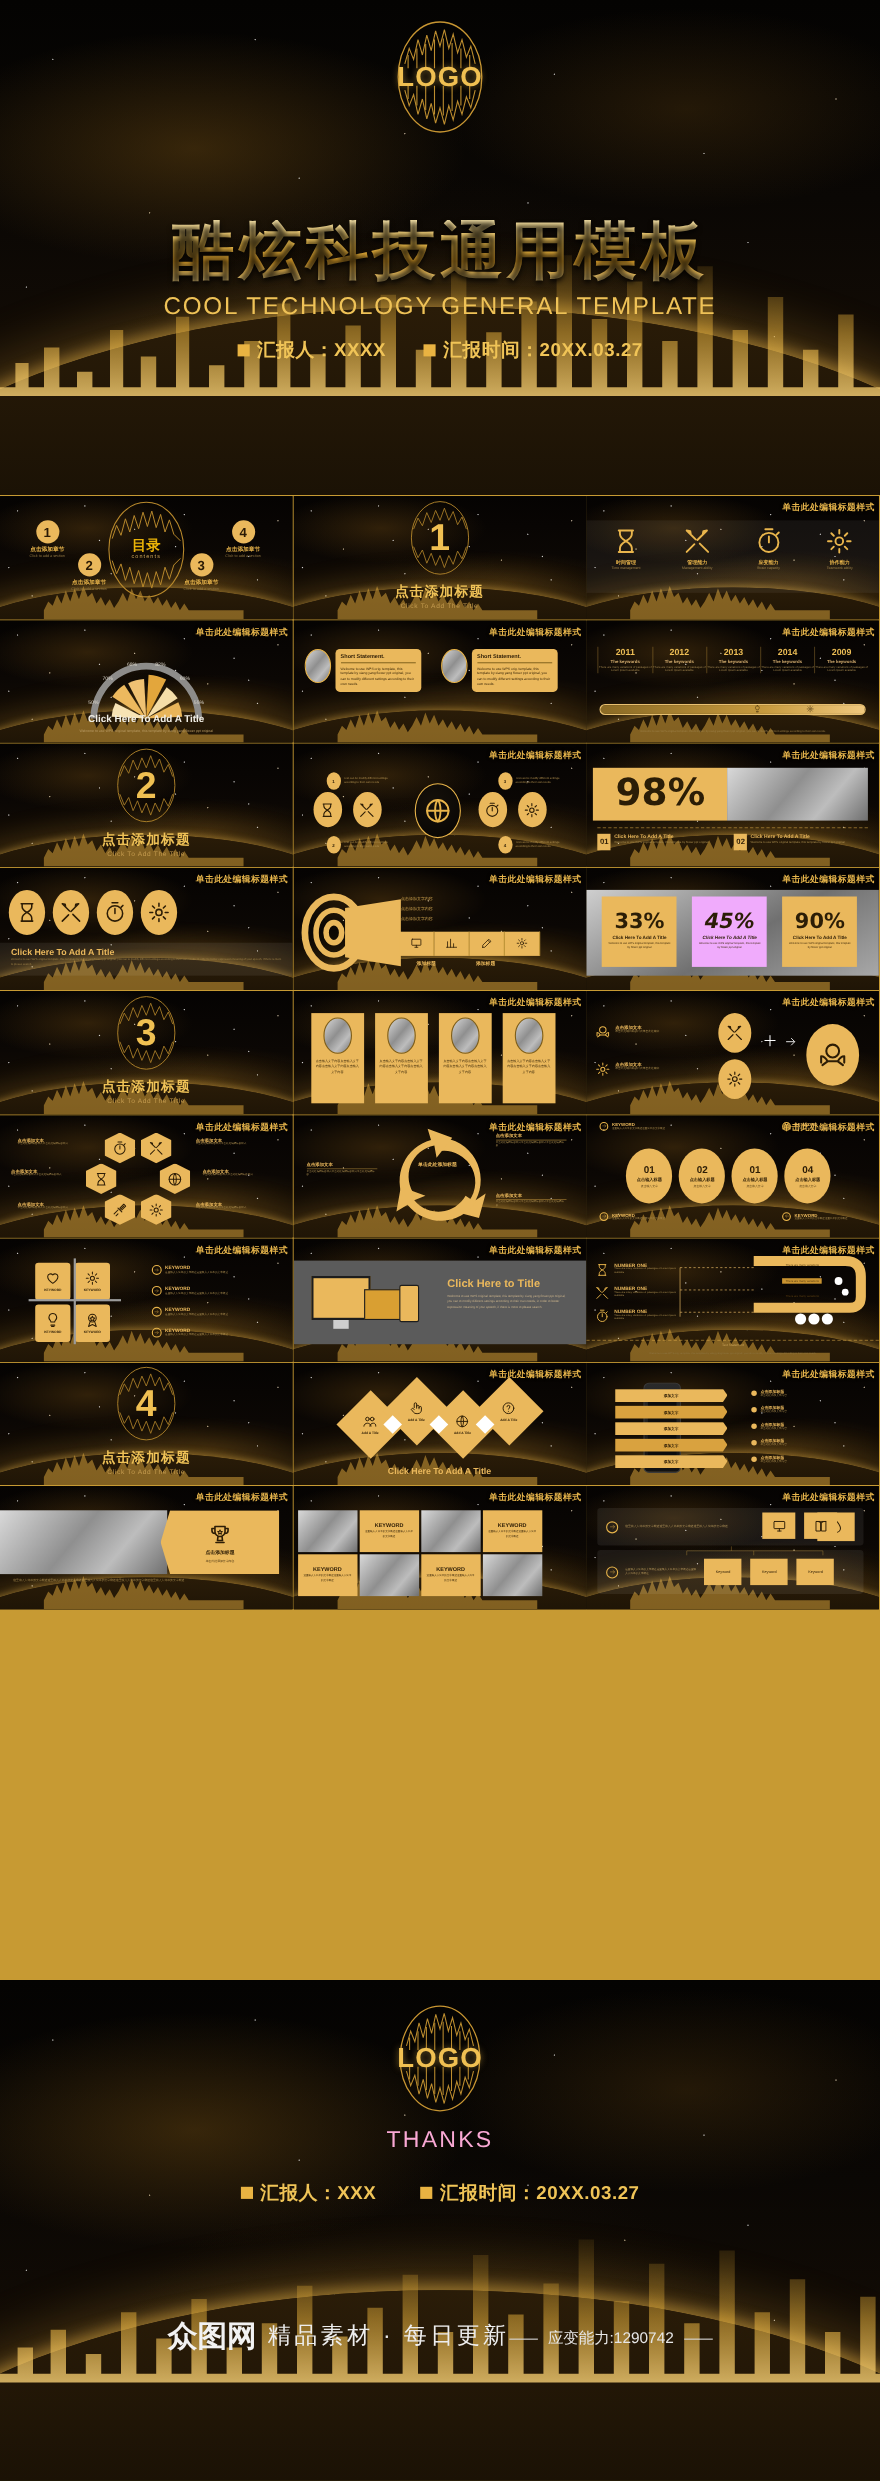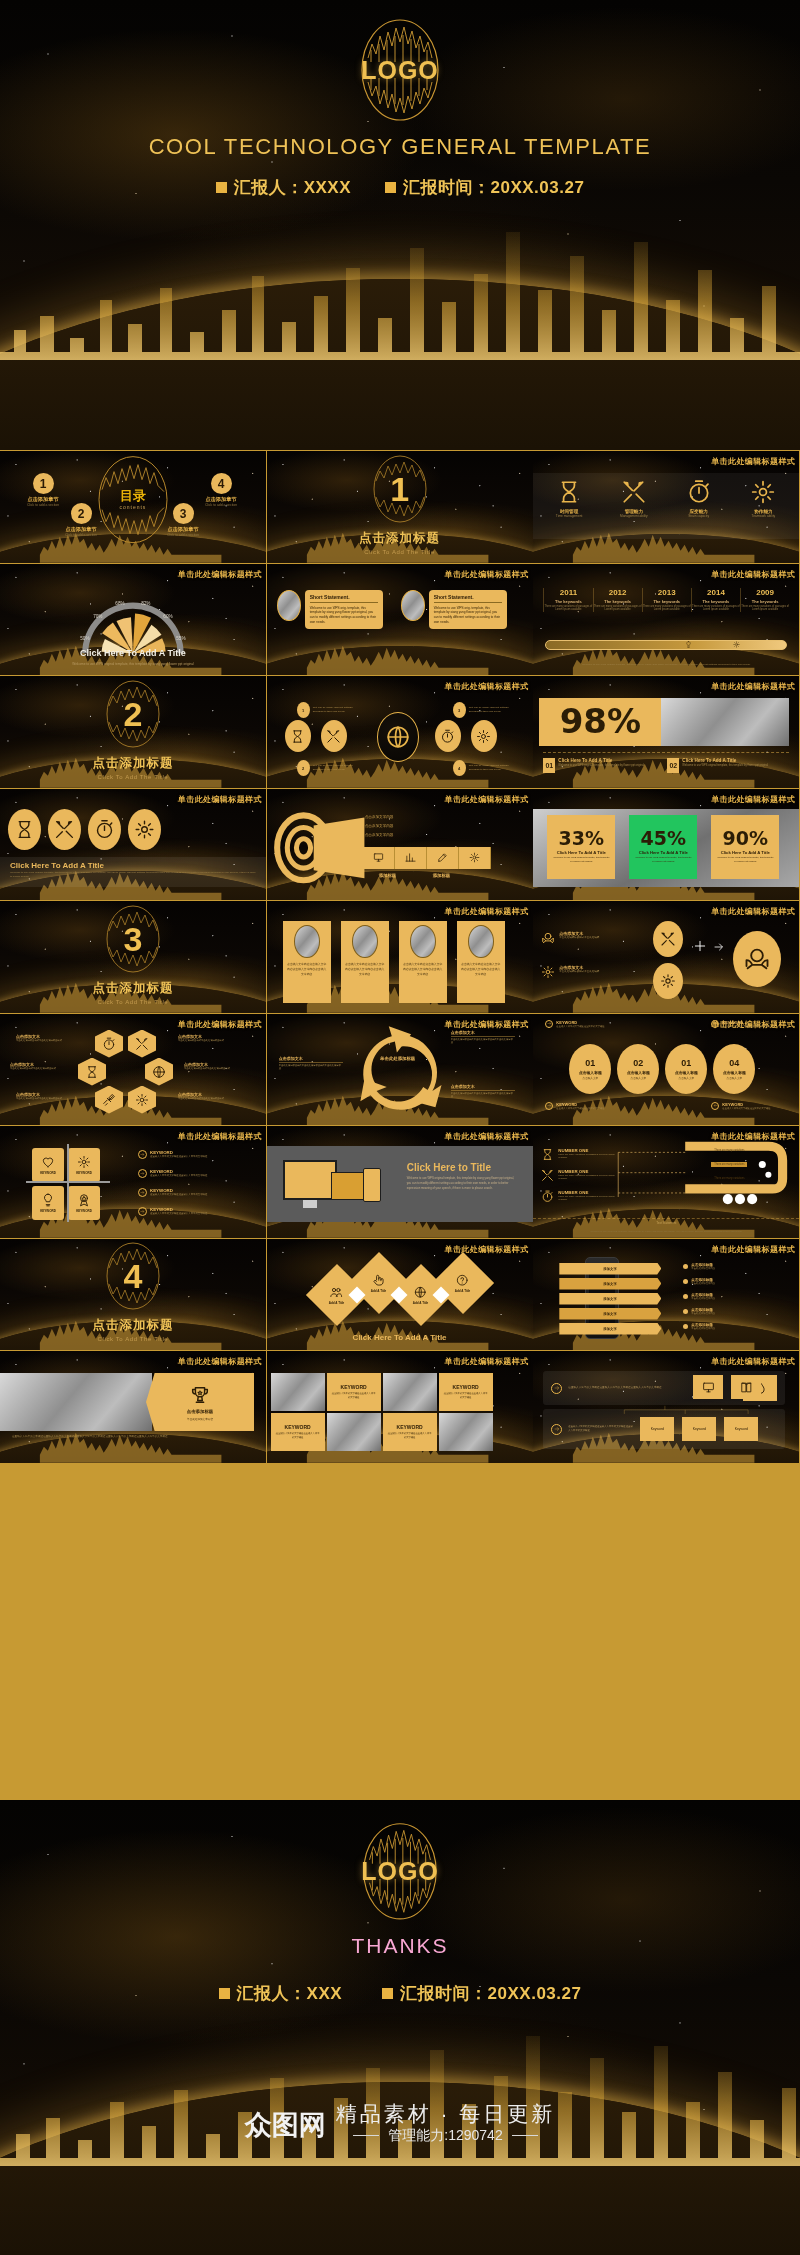--- a/index.html
+++ b/index.html
@@ -166,21 +166,21 @@
     font-family:"DejaVu Sans","Liberation Sans",sans-serif;
   }
   .th-sub{margin-top:10px;font-size:21px;letter-spacing:2px;color:#f9a8d4;}
   .th-meta{margin-top:24px;display:flex;gap:40px;align-items:center;}
 
   
   .wm{position:absolute;left:0;right:0;top:2095px;height:58px;z-index:40;
       display:flex;align-items:center;justify-content:center;gap:10px;pointer-events:none;}
   .wm-logo{display:flex;align-items:center;gap:3px;}
   .wm-mark{font-size:27px;font-weight:700;color:#f2f2f2;line-height:1;font-family:"DejaVu Sans",sans-serif;}
-  .wm-right{display:flex;flex-direction:column;align-items:center;}
+  .wm-right{display:flex;flex-direction:row;align-items:flex-end;}
   .wm-slogan{font-size:21px;color:#ededed;letter-spacing:3px;font-weight:500;line-height:1.05;}
   .wm-code{display:flex;align-items:center;gap:9px;margin-top:1px;font-size:14px;color:#e6e6e6;}
   .wm-dash{width:26px;height:1px;background:#d8d8d8;display:inline-block;}
 
   svg{display:block;}
 </style>
 </head>
 <body>
 
 <div class="page">
@@ -211,20 +211,21 @@
           <g stroke="#c79532" stroke-width="1" fill="none" opacity=".95">
             <path d="M10,44 L14,30 L18,40 L22,22 L26,36 L30,18 L34,32 L38,14 L42,28 L46,13 L50,30 L54,17 L58,34 L62,22 L66,38 L70,28 L74,44"></path>
             <path d="M10,68 L14,82 L18,72 L22,90 L26,76 L30,94 L34,80 L38,98 L42,84 L46,99 L50,82 L54,95 L58,78 L62,90 L66,74 L70,84 L74,68"></path>
             <path d="M13,36 L13,48 M21,30 L21,48 M29,26 L29,48 M37,22 L37,48 M45,21 L45,48 M53,25 L53,48 M61,30 L61,48 M69,36 L69,48"></path>
             <path d="M13,76 L13,64 M21,82 L21,64 M29,86 L29,64 M37,90 L37,64 M45,91 L45,64 M53,87 L53,64 M61,82 L61,64 M69,76 L69,64"></path>
           </g>
         </svg>
         <span class="logo-text">LOGO</span>
       </div>
 
+      <h1 class="hero-title">酷炫科技通用模板</h1>
       <div class="hero-sub">COOL TECHNOLOGY GENERAL TEMPLATE</div>
 
       <div class="hero-meta">
         <span class="meta-item">
           <i class="meta-sq"></i>
           <span>汇报人：XXXX</span>
         </span>
         <span class="meta-item">
           <i class="meta-sq"></i>
           <span>汇报时间：20XX.03.27</span>
@@ -702,21 +703,21 @@
           </svg>
         </div>
         <div class="s-title">单击此处编辑标题样式</div>
         <div class="s-body">
           <div class="photo2" style="position:absolute;left:0;right:0;top:20px;height:78px"></div>
           <div style="position:absolute;left:14px;top:26px;width:68px;height:64px;background:#eab85c;display:flex;flex-direction:column;align-items:center;justify-content:center;">
             <div class="pct-big" style="font-size:19px">33%</div>
             <div style="font-size:4.2px;font-weight:700;color:#2d1d06;margin-top:3px">Click Here To Add A Title</div>
             <div style="font-size:2.4px;color:#3f2b0c;text-align:center;line-height:1.5;margin-top:1px;width:58px">Welcome to use WPS original template, this template by flower ppt original</div>
           </div>
-          <div style="position:absolute;left:96px;top:26px;width:68px;height:64px;background:#22c55e;display:flex;flex-direction:column;align-items:center;justify-content:center;">
+          <div style="position:absolute;left:96px;top:26px;width:68px;height:64px;background:#f0abfc;display:flex;flex-direction:column;align-items:center;justify-content:center;font-style:italic;">
             <div class="pct-big" style="font-size:19px">45%</div>
             <div style="font-size:4.2px;font-weight:700;color:#2d1d06;margin-top:3px">Click Here To Add A Title</div>
             <div style="font-size:2.4px;color:#3f2b0c;text-align:center;line-height:1.5;margin-top:1px;width:58px">Welcome to use WPS original template, this template by flower ppt original</div>
           </div>
           <div style="position:absolute;left:178px;top:26px;width:68px;height:64px;background:#eab85c;display:flex;flex-direction:column;align-items:center;justify-content:center;">
             <div class="pct-big" style="font-size:19px">90%</div>
             <div style="font-size:4.2px;font-weight:700;color:#2d1d06;margin-top:3px">Click Here To Add A Title</div>
             <div style="font-size:2.4px;color:#3f2b0c;text-align:center;line-height:1.5;margin-top:1px;width:58px">Welcome to use WPS original template, this template by flower ppt original</div>
           </div>
         </div>
@@ -1507,19 +1508,19 @@
   </section>
 
   <div class="wm">
     <div class="wm-logo">
       <span class="wm-mark">众图网</span>
     </div>
     <div class="wm-right">
       <div class="wm-slogan">精品素材 · 每日更新</div>
       <div class="wm-code">
         <i class="wm-dash"></i>
-        <span>管理能力:1290742</span>
+        <span>应变能力:1290742</span>
         <i class="wm-dash"></i>
       </div>
     </div>
   </div>
 
 </div>
 
 </body></html>

